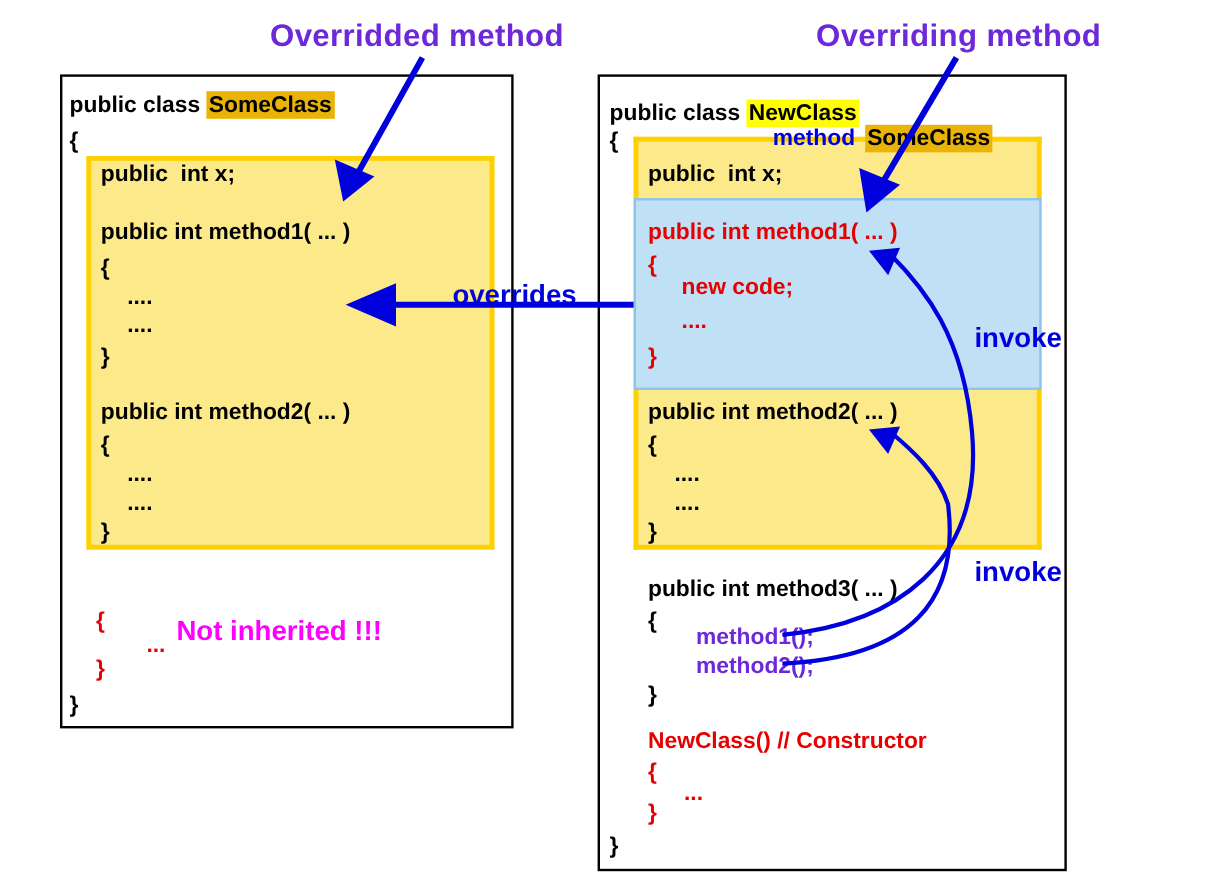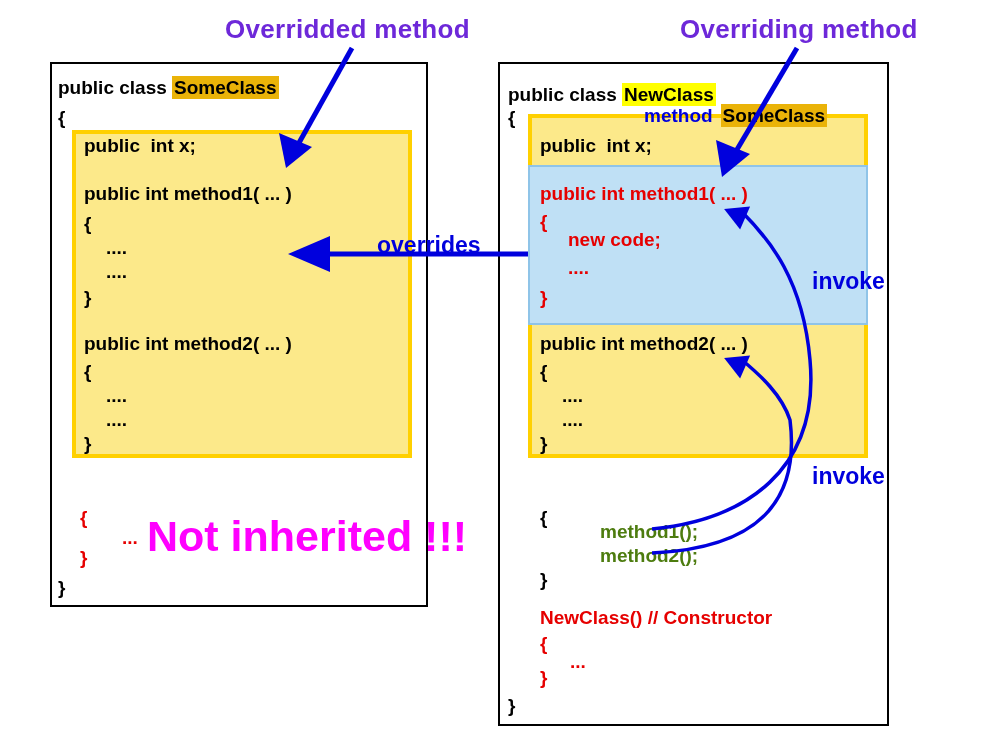--- a/index.html
+++ b/index.html
@@ -40,21 +40,21 @@
   .code {
     position: absolute;
     white-space: pre;
     font-family: "Liberation Sans", sans-serif;
     font-size: 19px;
     font-weight: bold;
     color: #000000;
     line-height: 1;
   }
   .code.red   { color: #e60000; }
-  .code.blue  { color: #4d7c0f; margin-left: 20px; }
+  .code.blue  { color: #6d28d9; }
 
   .hl-gold   { background: #eab308; padding: 1px 2px; }
   .hl-yellow { background: #ffff00; padding: 1px 2px; }
 
   
   .member-block {
     position: absolute;
     box-sizing: border-box;
   }
   #left-members {
@@ -80,21 +80,21 @@
     border-left: 4px solid #ffd000;
     border-right: 4px solid #ffd000;
     border-bottom: 4px solid #ffd000;
   }
 
   
   #not-inherited {
     position: absolute;
     left: 147px; top: 512px;
     color: #ff00ff;
-    font-size: 43px;
+    font-size: 23px;
     font-weight: bold;
     white-space: nowrap;
   }
 
   
   #arrows {
     position: absolute; left: 0; top: 0;
     width: 1005px; height: 741px;
     pointer-events: none;
   }
@@ -168,20 +168,21 @@
   <div class="code red" style="left:568px; top:230px;">new code;</div>
   <div class="code red" style="left:568px; top:258px;">....</div>
   <div class="code red" style="left:540px; top:288px;">}</div>
 
   <div class="code" style="left:540px; top:334px;">public int method2( ... )</div>
   <div class="code" style="left:540px; top:362px;">{</div>
   <div class="code" style="left:562px; top:386px;">....</div>
   <div class="code" style="left:562px; top:410px;">....</div>
   <div class="code" style="left:540px; top:434px;">}</div>
 
+  <div class="code" style="left:540px; top:482px;">public int method3( ... )</div>
   <div class="code" style="left:540px; top:508px;">{</div>
   <div class="code blue" style="left:580px; top:522px;">method1();</div>
   <div class="code blue" style="left:580px; top:546px;">method2();</div>
   <div class="code" style="left:540px; top:570px;">}</div>
 
   <div class="code red" style="left:540px; top:608px;">NewClass() // Constructor</div>
   <div class="code red" style="left:540px; top:634px;">{</div>
   <div class="code red" style="left:570px; top:652px;">...</div>
   <div class="code red" style="left:540px; top:668px;">}</div>
 

